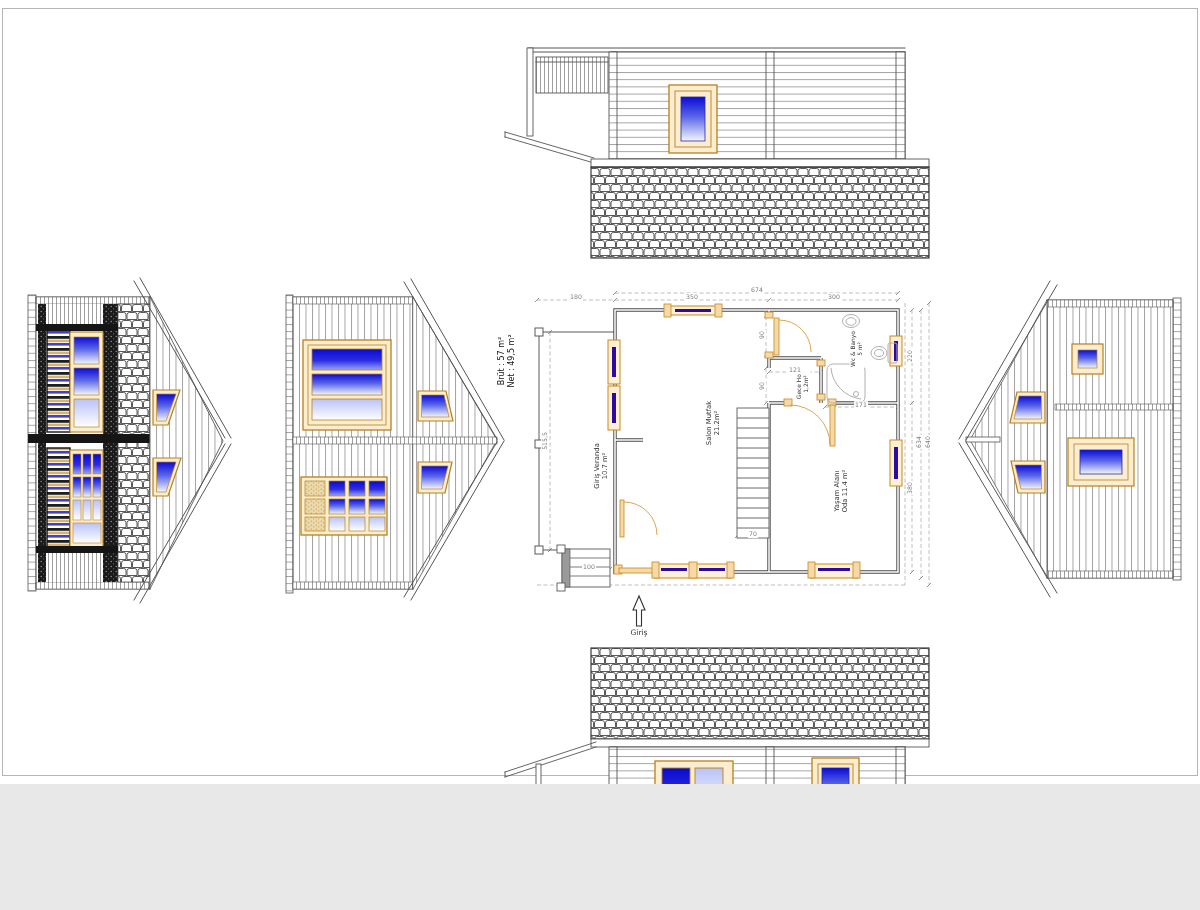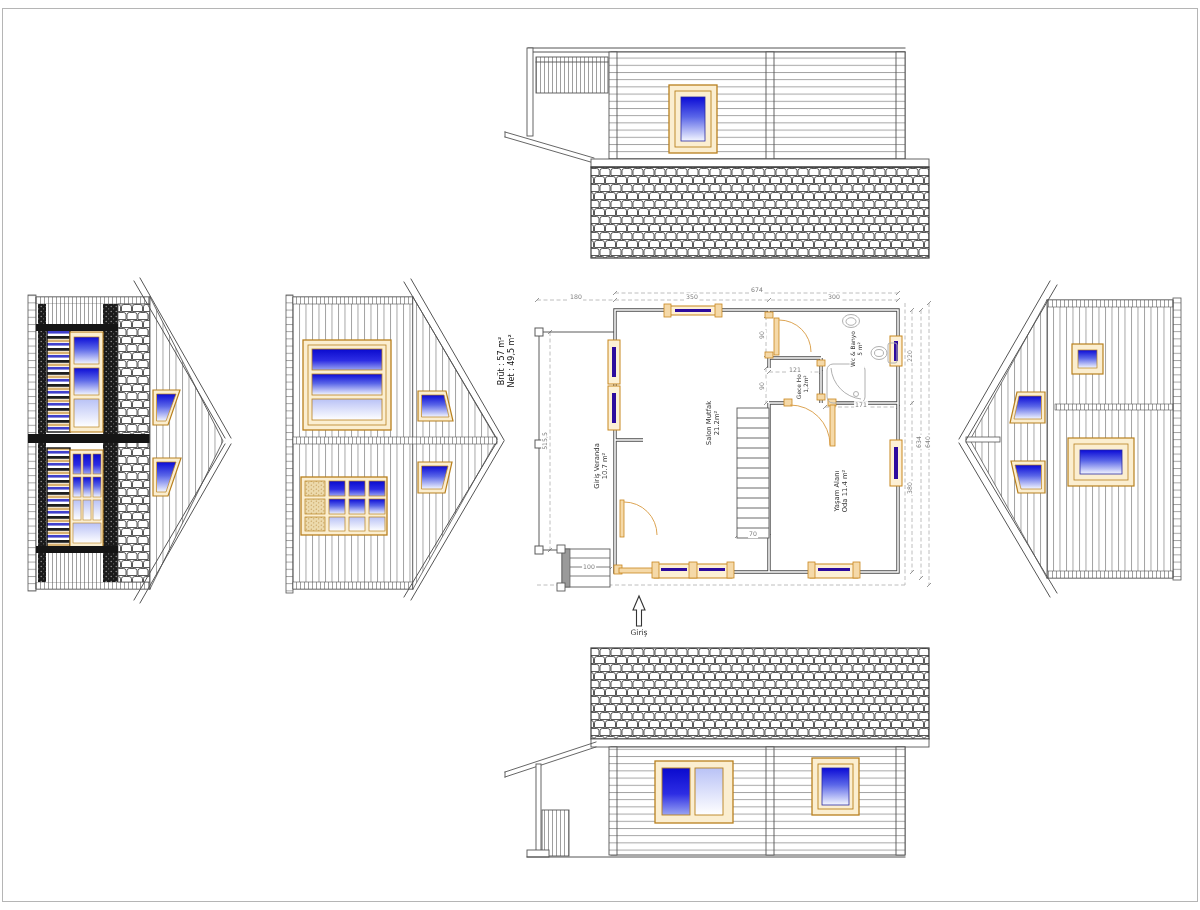--- a/index.html
+++ b/index.html
@@ -1,16 +1,16 @@
 <!DOCTYPE html>
 <html><head>
 <meta charset="utf-8">
 <style>
   html,body{margin:0;padding:0;background:#e8e8e8;}
-  #sheet{position:relative;width:1200px;height:910px;background:#ffffff;overflow:hidden;
+  #sheet{position:relative;width:1200px;height:784px;background:#ffffff;overflow:hidden;
          font-family:"DejaVu Sans",sans-serif;}
   #frame{position:absolute;left:2px;right:2px;top:8px;bottom:8px;border:1px solid #b5b5b5;}
   svg{position:absolute;left:0;top:0;}
   .lbl{position:absolute;font-size:6.8px;color:#333;text-align:center;white-space:nowrap;
        background:#fff;line-height:1.25;padding:0 1px;transform:translate(-50%,-50%);}
   .rot{transform:translate(-50%,-50%) rotate(-90deg);}
   .dim{font-size:6.2px;color:#7d7d7d;background:#fff;}
   .big{font-size:8px;color:#111;}
   .small{font-size:5.9px;}
   .lbl span{display:block;}

